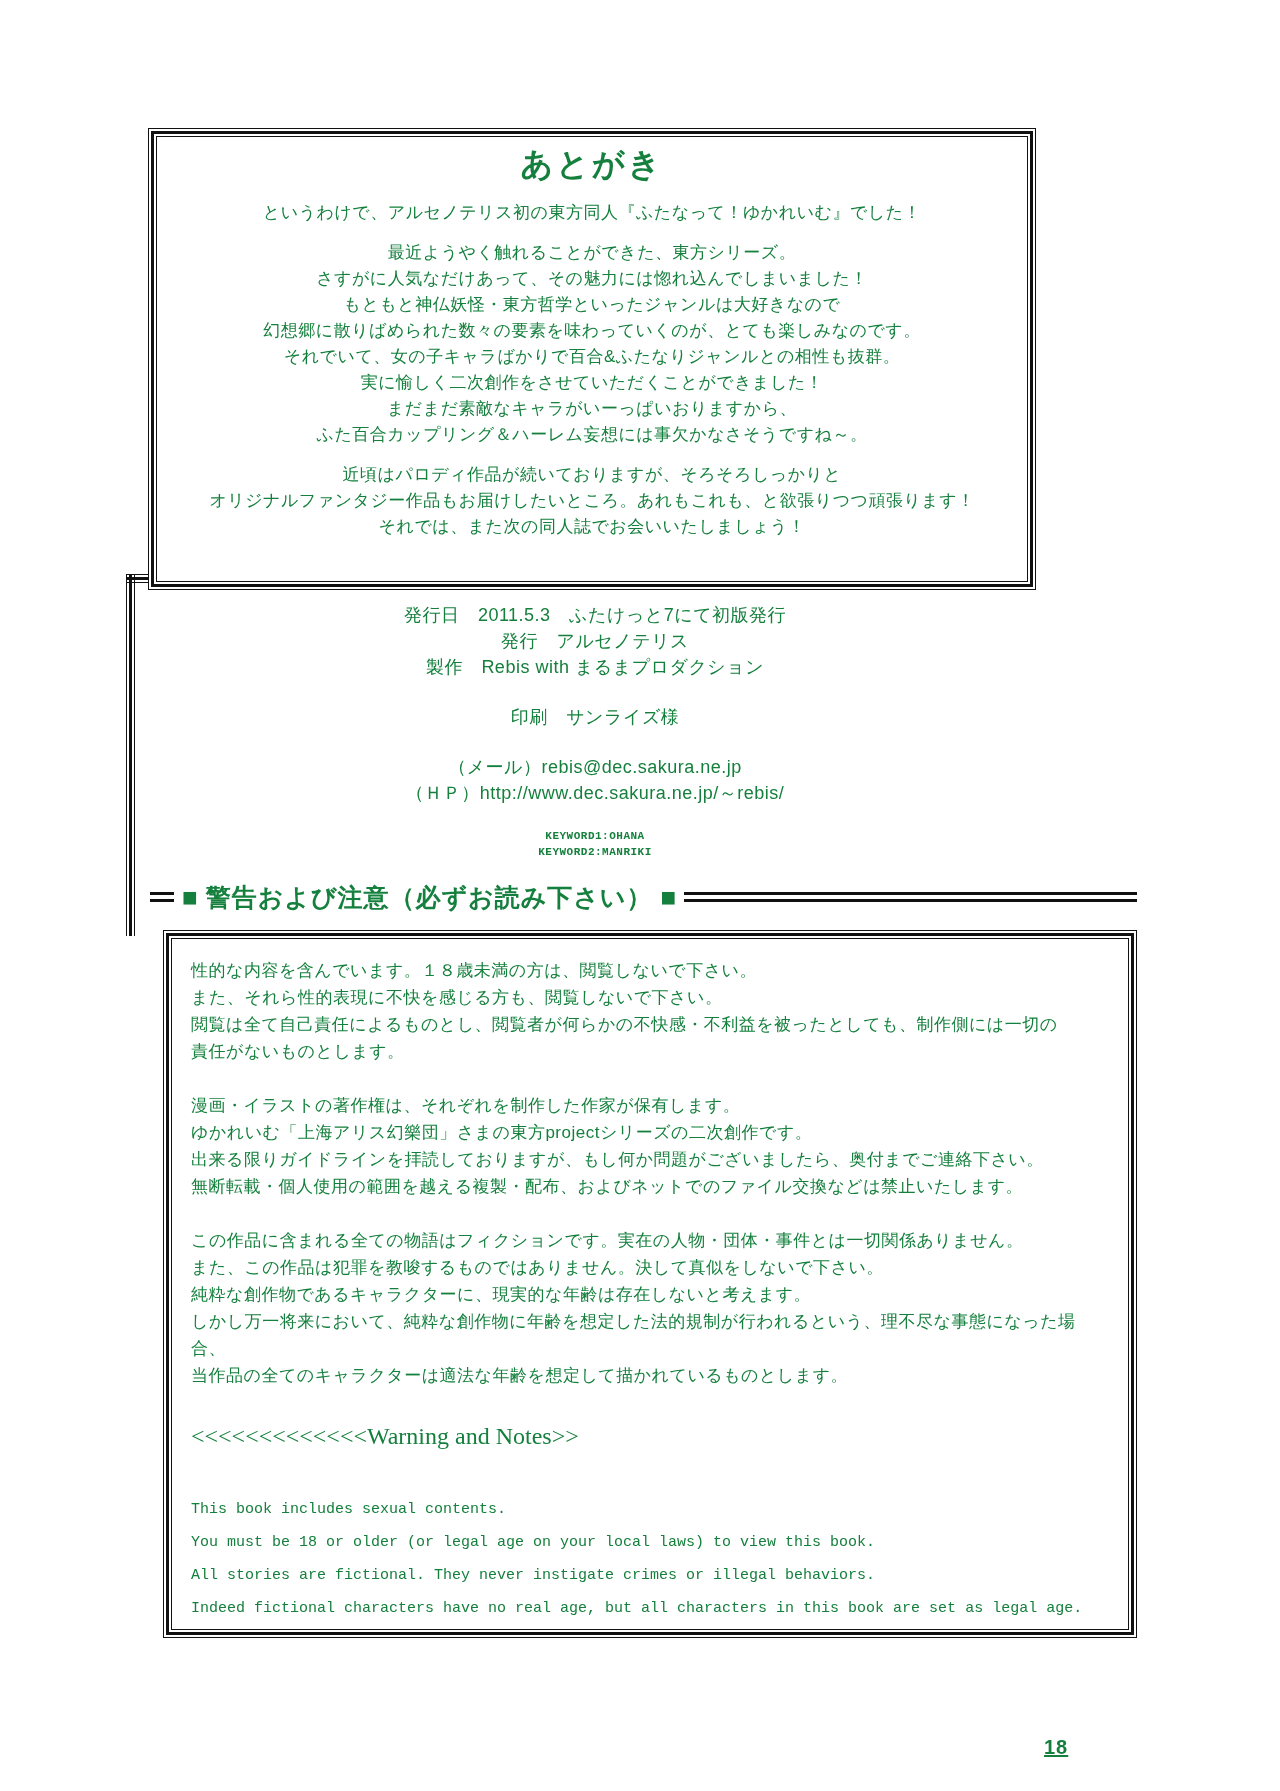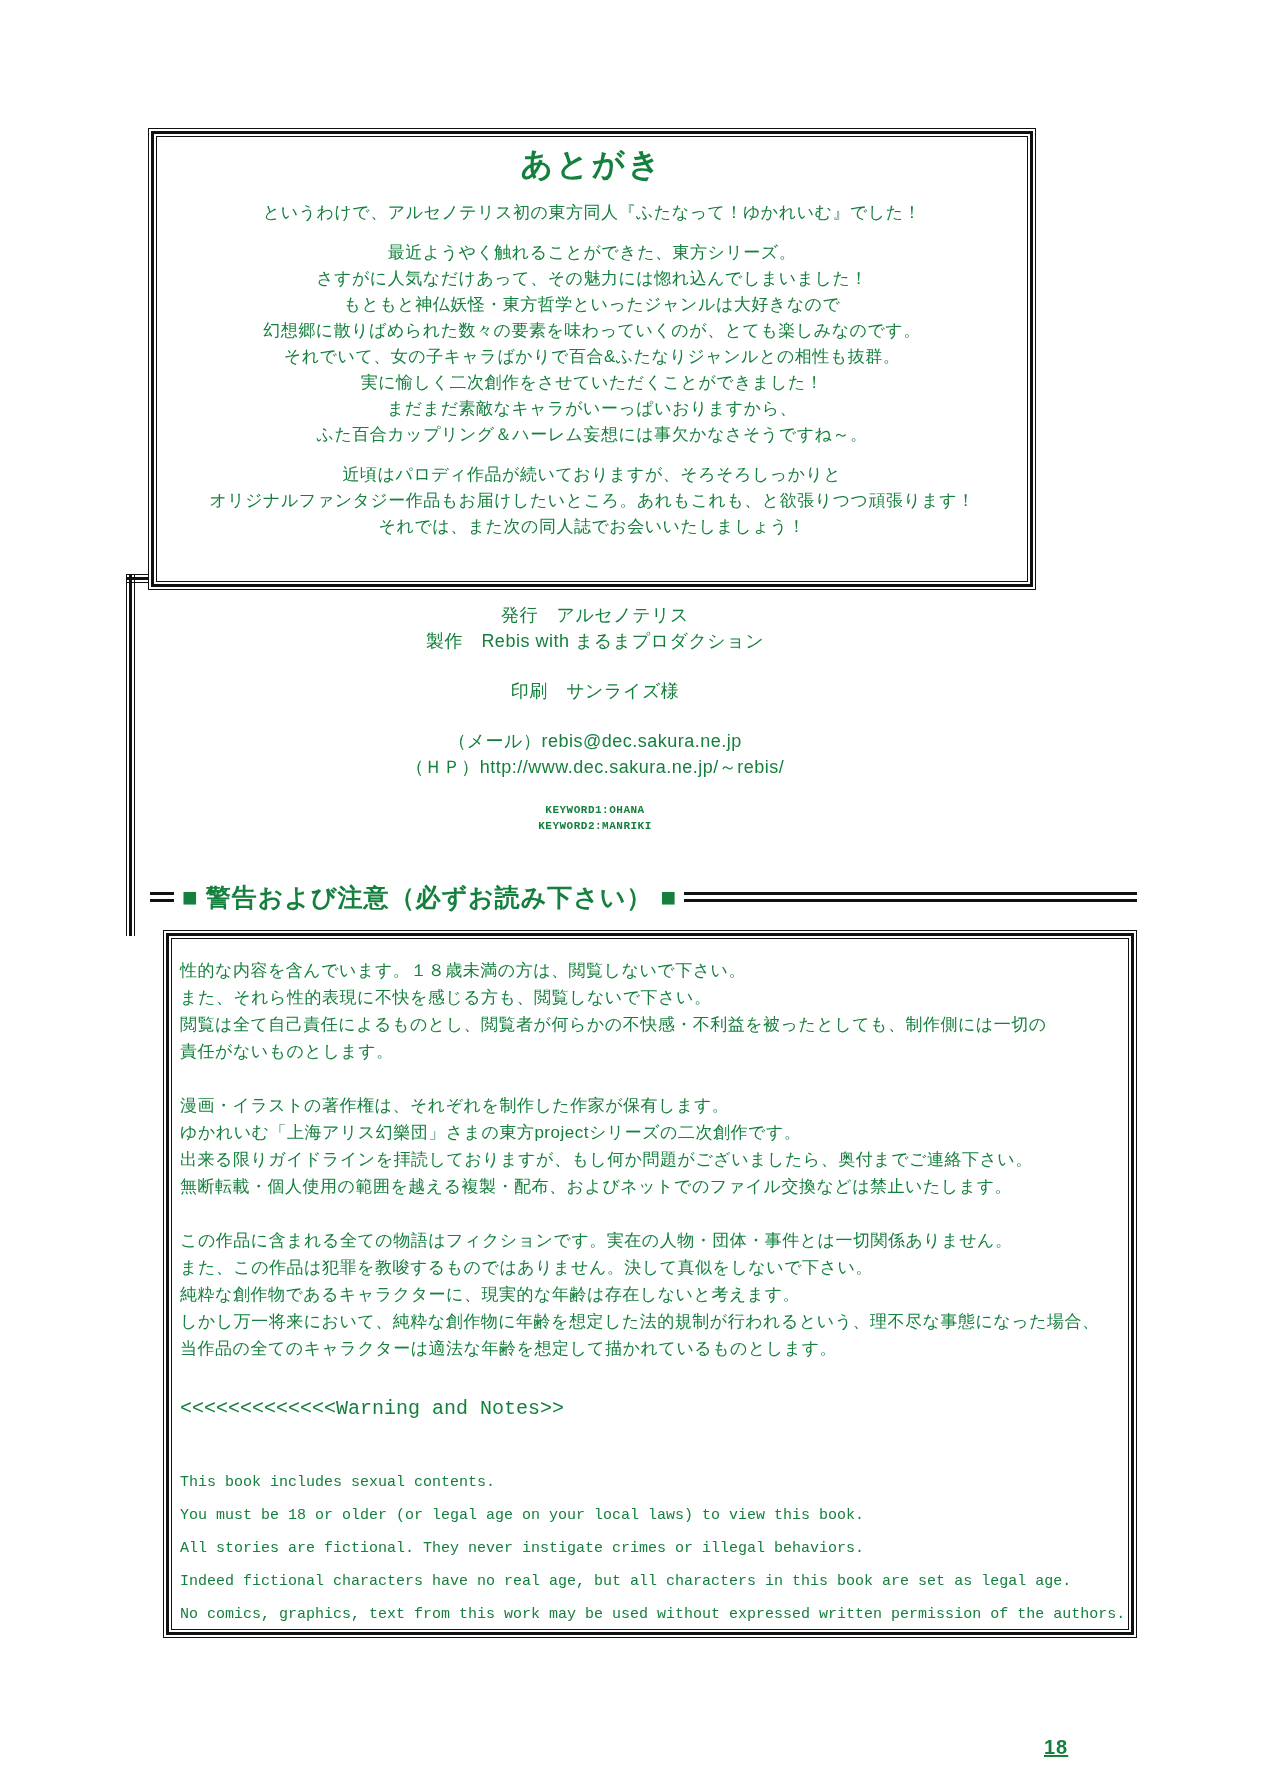--- a/index.html
+++ b/index.html
@@ -43,26 +43,26 @@
     position:absolute;left:150px;top:878px;width:987px;height:38px;
     display:flex;align-items:center;column-gap:8px;
   }
   .wh-seg{height:10px;border-top:3px solid #111;border-bottom:3px solid #111;box-sizing:border-box;}
   .wh-seg-left{width:24px;}
   .wh-seg-fill{flex:1;}
   .wh-square{font-size:26px;font-weight:bold;line-height:1;}
   .wh-text{font-size:25px;font-weight:bold;letter-spacing:1px;white-space:nowrap;}
 
   
-  .warnbox .tri-inner{padding:18px 8px;text-align:left;}
+  .warnbox .tri-inner{padding:18px 19px;text-align:left;}
   .wb-line{font-size:17px;line-height:27px;letter-spacing:0.5px;}
   .wb-p{margin-top:27px;}
   .wb-en-heading{
-    margin-top:32px;font-family:Liberation Mono, monospace;
-    font-size:20px;line-height:30px;white-space:nowrap;
+    margin-top:32px;font-family:Liberation Serif, serif;
+    font-size:24px;line-height:30px;white-space:nowrap;
   }
   .wb-en{margin-top:42px;font-family:"Liberation Mono","DejaVu Sans Mono",monospace;}
   .wb-en-line{font-size:15px;line-height:33px;white-space:nowrap;}
 
   .page-number{position:absolute;left:1044px;top:1736px;font-size:20px;font-weight:bold;letter-spacing:1px;text-decoration:underline;}
 </style>
 </head>
 <body>
 
 <div class="page">
@@ -94,20 +94,21 @@
           <div class="jp">オリジナルファンタジー作品もお届けしたいところ。あれもこれも、と欲張りつつ頑張ります！</div>
           <div class="jp">それでは、また次の同人誌でお会いいたしましょう！</div>
         </div>
 
 
       </div>
     </div>
   </div>
 
   <div class="colophon">
+    <div class="col-line">発行日　2011.5.3　ふたけっと7にて初版発行</div>
     <div class="col-line">発行　アルセノテリス</div>
     <div class="col-line">製作　Rebis with まるまプロダクション</div>
     <div class="col-line col-gap">印刷　サンライズ様</div>
     <div class="col-line col-gap">（メール）rebis@dec.sakura.ne.jp</div>
     <div class="col-line">（ＨＰ）http://www.dec.sakura.ne.jp/～rebis/</div>
     <div class="keywords">
       <div>KEYWORD1:OHANA</div>
       <div>KEYWORD2:MANRIKI</div>
     </div>
   </div>

